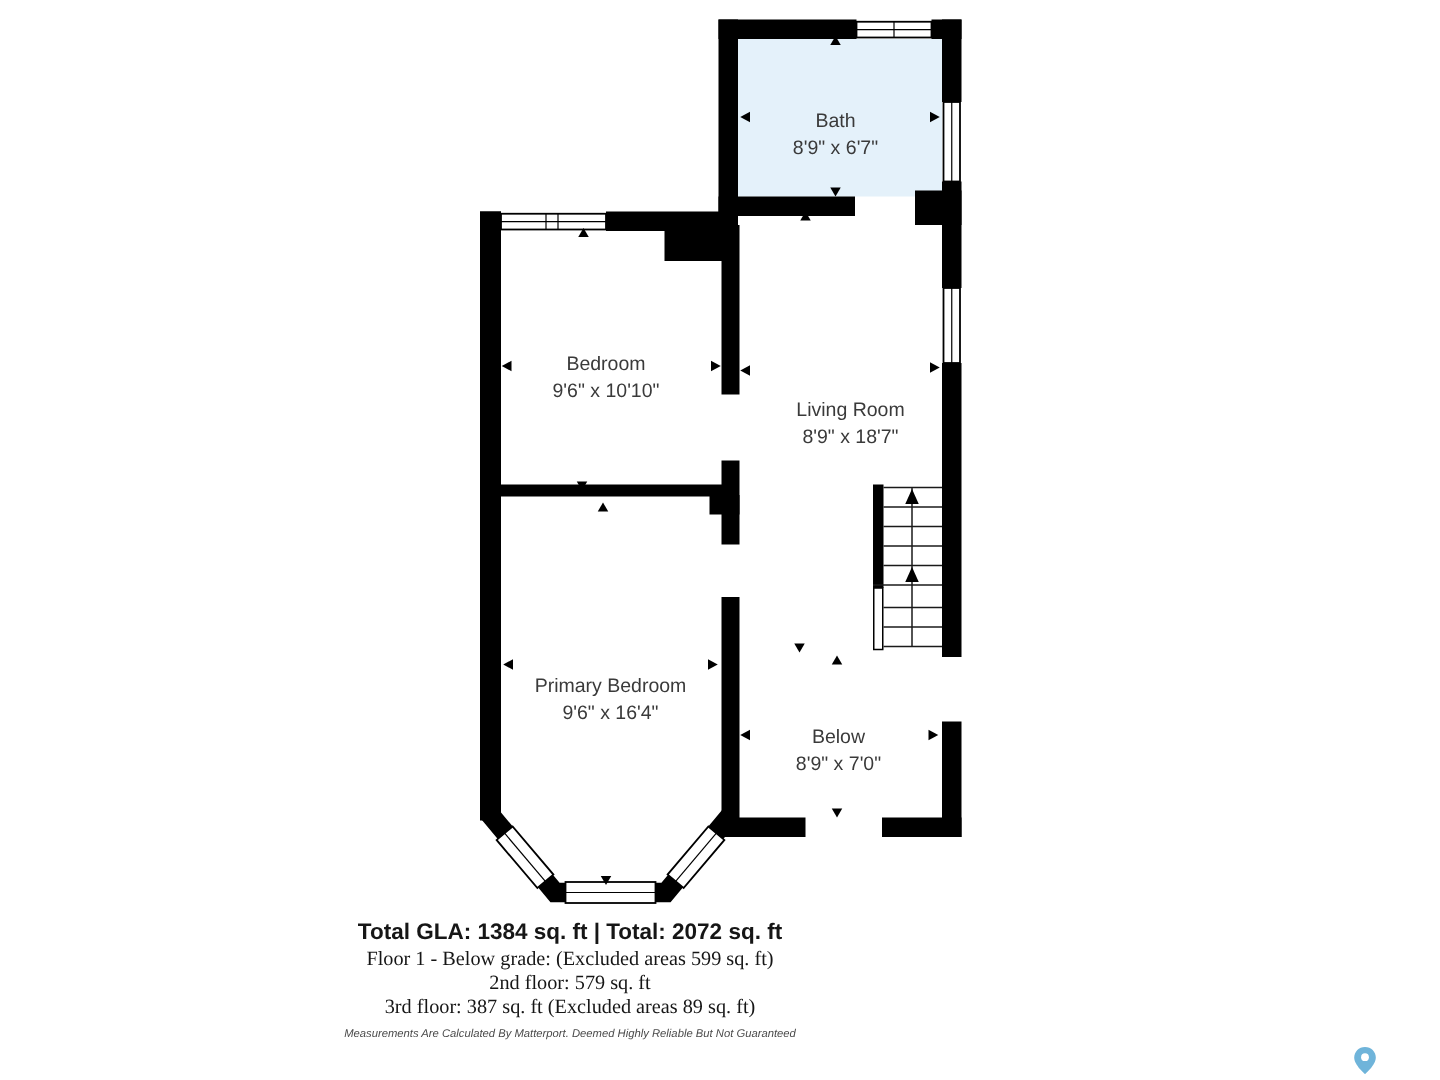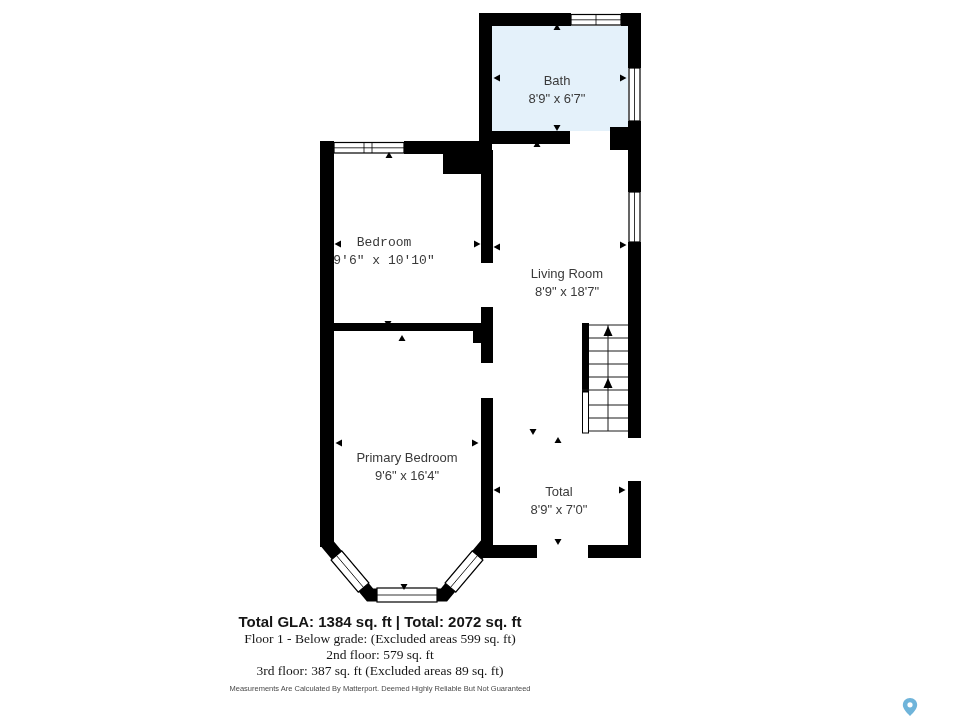--- a/index.html
+++ b/index.html
@@ -10,21 +10,21 @@
   svg.plan{position:absolute;left:0;top:0;width:960px;height:720px;}
   .room-label{
     position:absolute;transform:translate(-50%,-50%);
     text-align:center;color:#3a3a3a;font-size:13px;line-height:17.5px;white-space:nowrap;
   }
   .summary{
     position:absolute;left:0;top:612px;width:760px;text-align:center;color:#161616;
   }
   .summary-total{font-size:15px;font-weight:bold;line-height:19px;}
   .summary-line{font-size:13.5px;line-height:16px;font-family:Liberation Serif, serif;}
-  .disclaimer{margin-top:5px;font-size:7.5px;color:#4a4a4a;line-height:9px;}
+  .disclaimer{margin-top:5px;font-size:7.5px;color:#4a4a4a;line-height:9px;font-style:italic;}
   svg.pin{position:absolute;left:901px;top:696px;width:18px;height:22px;}
 </style>
 </head>
 <body>
 
 <div class="canvas">
 
   <svg class="plan" viewBox="0 0 960 720">
 
     <g>
@@ -153,34 +153,34 @@
       <polygon points="500,486.5 500,493.5 493.5,490"></polygon>
       <polygon points="619,486.5 619,493.5 625.5,490"></polygon>
       <polygon points="554.5,539 561.5,539 558,545"></polygon>
     </g>
   </svg>
 
   <div class="room-label" style="left:557px;top:89px;">
     <div>Bath</div>
     <div>8'9" x 6'7"</div>
   </div>
-  <div class="room-label" style="left:384px;top:251px;font-family:Liberation Mono, monospace;">
+  <div class="room-label" style="left:404px;top:251px;">
     <div>Bedroom</div>
     <div>9'6" x 10'10"</div>
   </div>
   <div class="room-label" style="left:551px;top:282px;margin-left:16px;">
     <div>Living Room</div>
     <div>8'9" x 18'7"</div>
   </div>
   <div class="room-label" style="left:407px;top:466px;">
     <div>Primary Bedroom</div>
     <div>9'6" x 16'4"</div>
   </div>
   <div class="room-label" style="left:559px;top:500px;">
-    <div>Total</div>
+    <div>Below</div>
     <div>8'9" x 7'0"</div>
   </div>
 
   <div class="summary">
     <div class="summary-total">Total GLA: 1384 sq. ft | Total: 2072 sq. ft</div>
     <div class="summary-line">Floor 1 - Below grade: (Excluded areas 599 sq. ft)</div>
     <div class="summary-line">2nd floor: 579 sq. ft</div>
     <div class="summary-line">3rd floor: 387 sq. ft (Excluded areas 89 sq. ft)</div>
     <div class="disclaimer">Measurements Are Calculated By Matterport. Deemed Highly Reliable But Not Guaranteed</div>
   </div>

